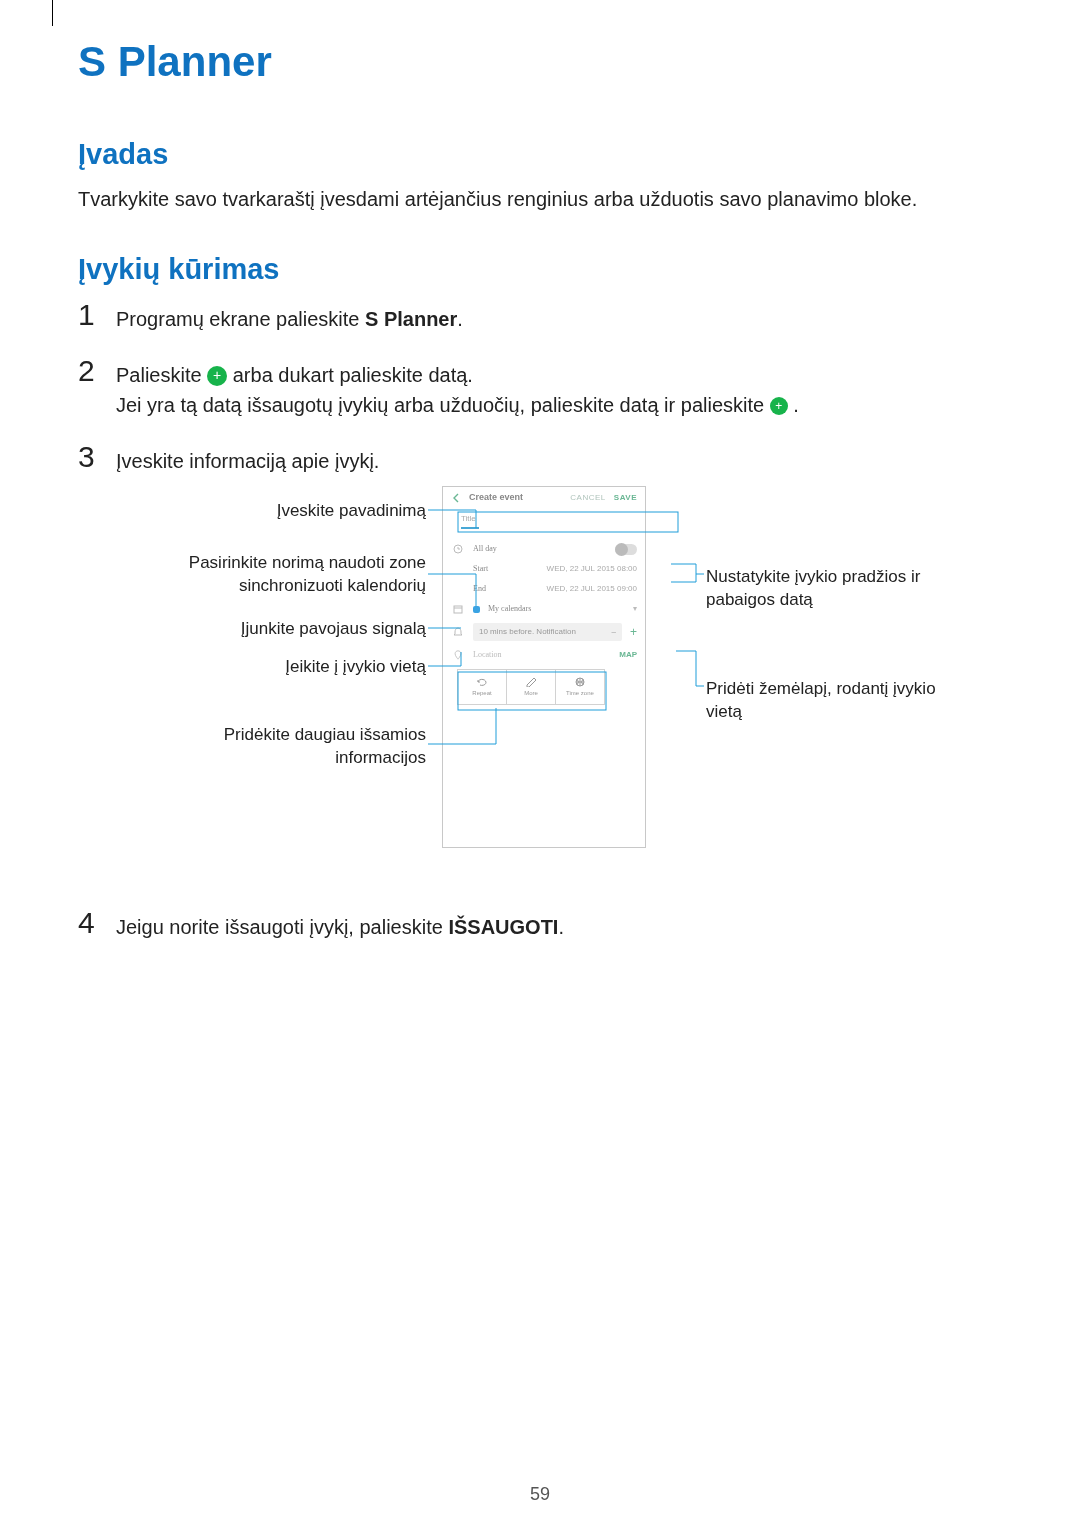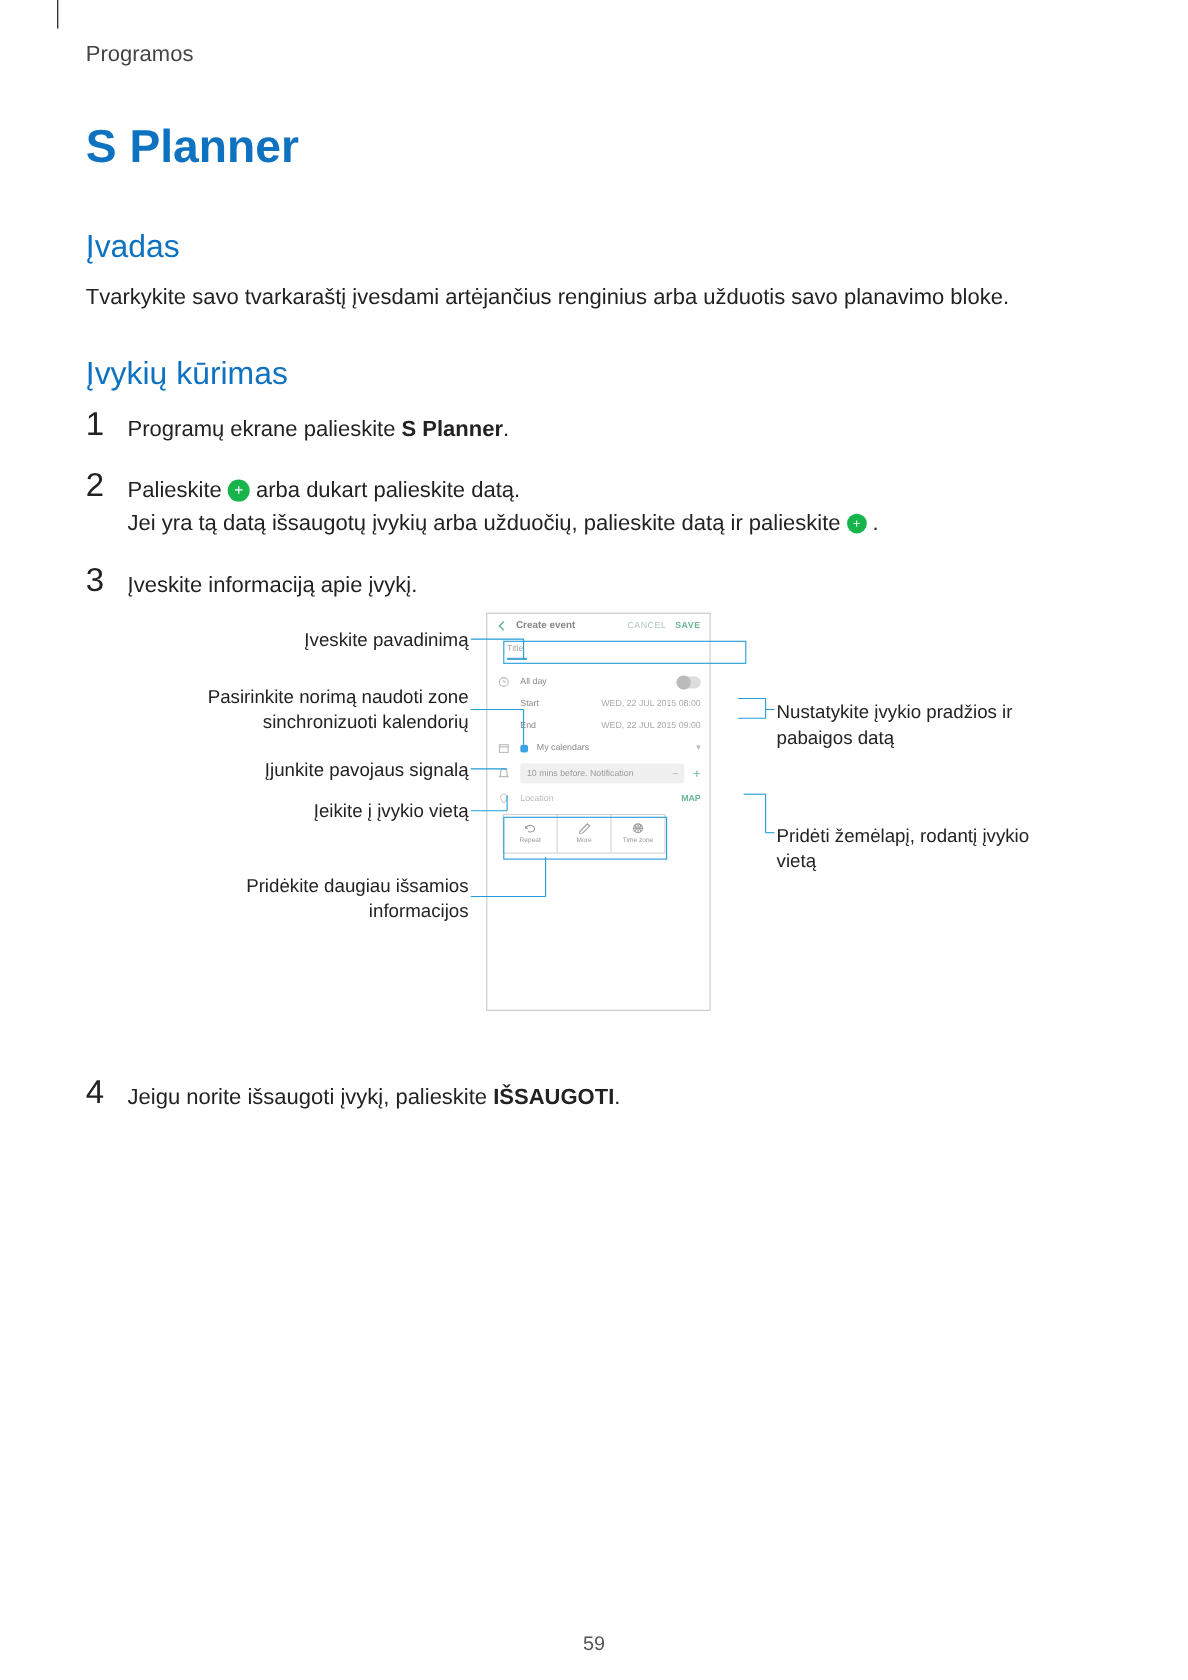--- a/index.html
+++ b/index.html
@@ -28,21 +28,21 @@
   }
   h1.title {
     font-size: 42px;
     color: #0f72c0;
     font-weight: 700;
     margin-bottom: 52px;
   }
   h2.section {
     font-size: 29px;
     color: #0f72c0;
-    font-weight: 400;
+    font-weight: 700;
     margin-bottom: 14px;
   }
   p.paragraph {
     font-size: 20px;
     color: #222;
     line-height: 1.4;
     margin-bottom: 40px;
   }
   ol.steps {
     list-style: none;
@@ -126,21 +126,21 @@
     margin-top: 2px;
   }
   .phone .row {
     display: flex;
     align-items: center;
     padding: 4px 8px;
     gap: 8px;
     font-size: 8px;
   }
   .phone .row .ico { width: 14px; display: flex; justify-content: center; color: #bbb; }
-  .phone .row .lbl { flex: 1; color: #888; }
+  .phone .row .lbl { flex: 1; color: #888; font-family: Liberation Serif, serif; }
   .phone .row .val { color: #aaa; }
   .phone .row .toggle {
     width: 22px; height: 11px; border-radius: 6px; background: #ddd;
     position: relative;
   }
   .phone .row .toggle::after {
     content: ""; position: absolute; left: 0; top: -1px; width: 13px; height: 13px;
     border-radius: 50%; background: #bbb;
   }
   .phone .row .caret { color: #bbb; font-size: 8px; }
@@ -191,21 +191,20 @@
     color: #555;
     margin-top: 15px;
   }
 </style>
 </head>
 <body>
 
 <div class="left-rule"></div>
 
 <div class="page">
-  <div class="breadcrumb">Programos</div>
 
   <h1 class="title">S Planner</h1>
 
   <h2 class="section">Įvadas</h2>
   <p class="paragraph">Tvarkykite savo tvarkaraštį įvesdami artėjančius renginius arba užduotis savo planavimo bloke.</p>
 
   <h2 class="section">Įvykių kūrimas</h2>
 
   <ol class="steps">
     <li>

